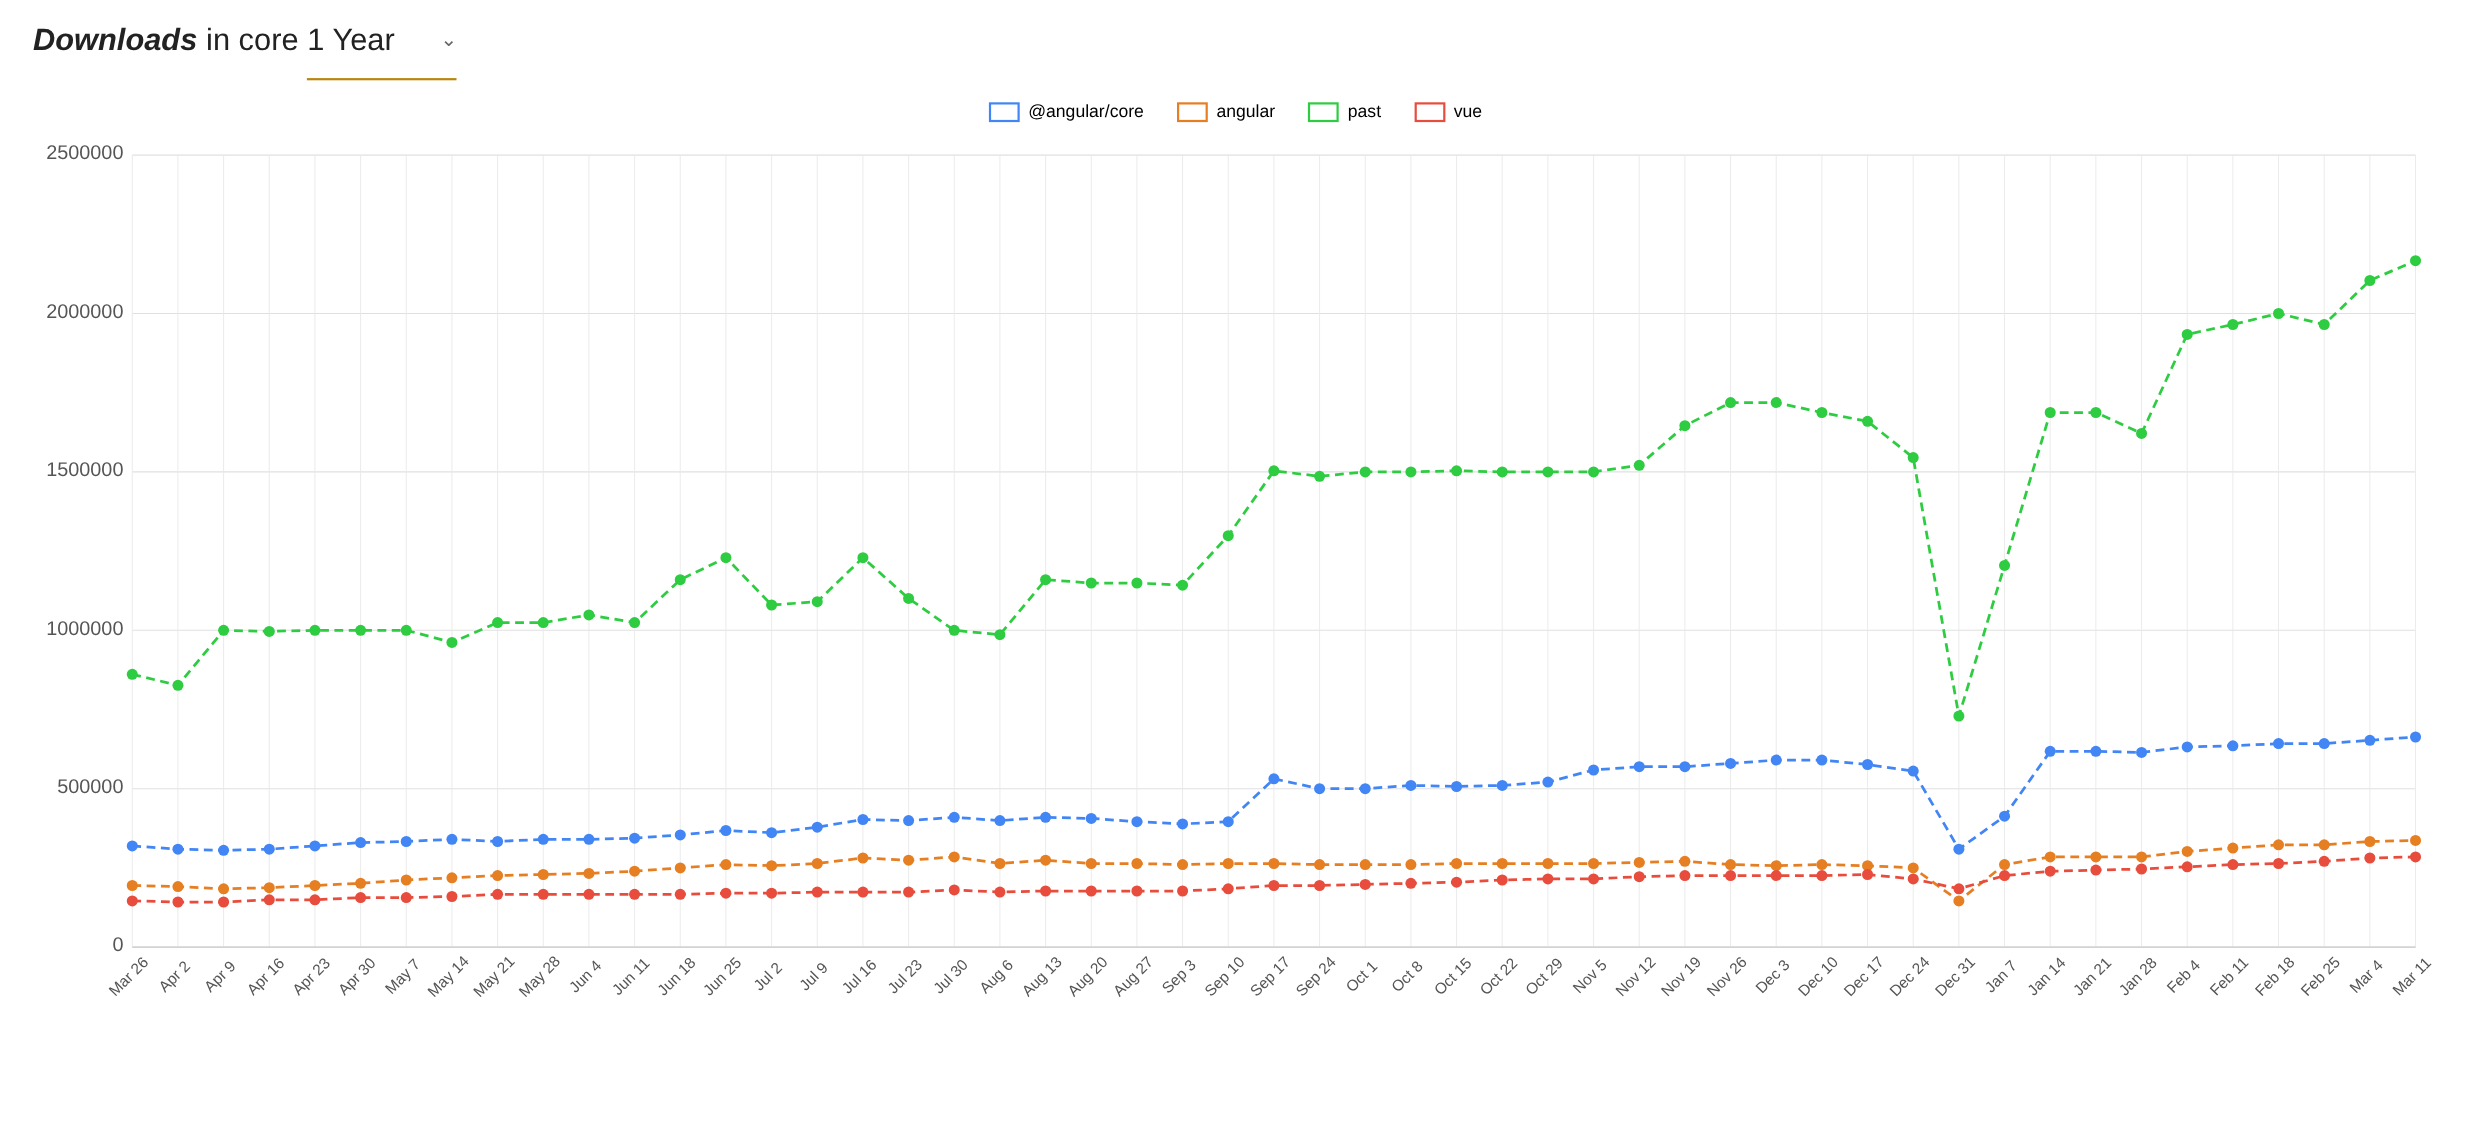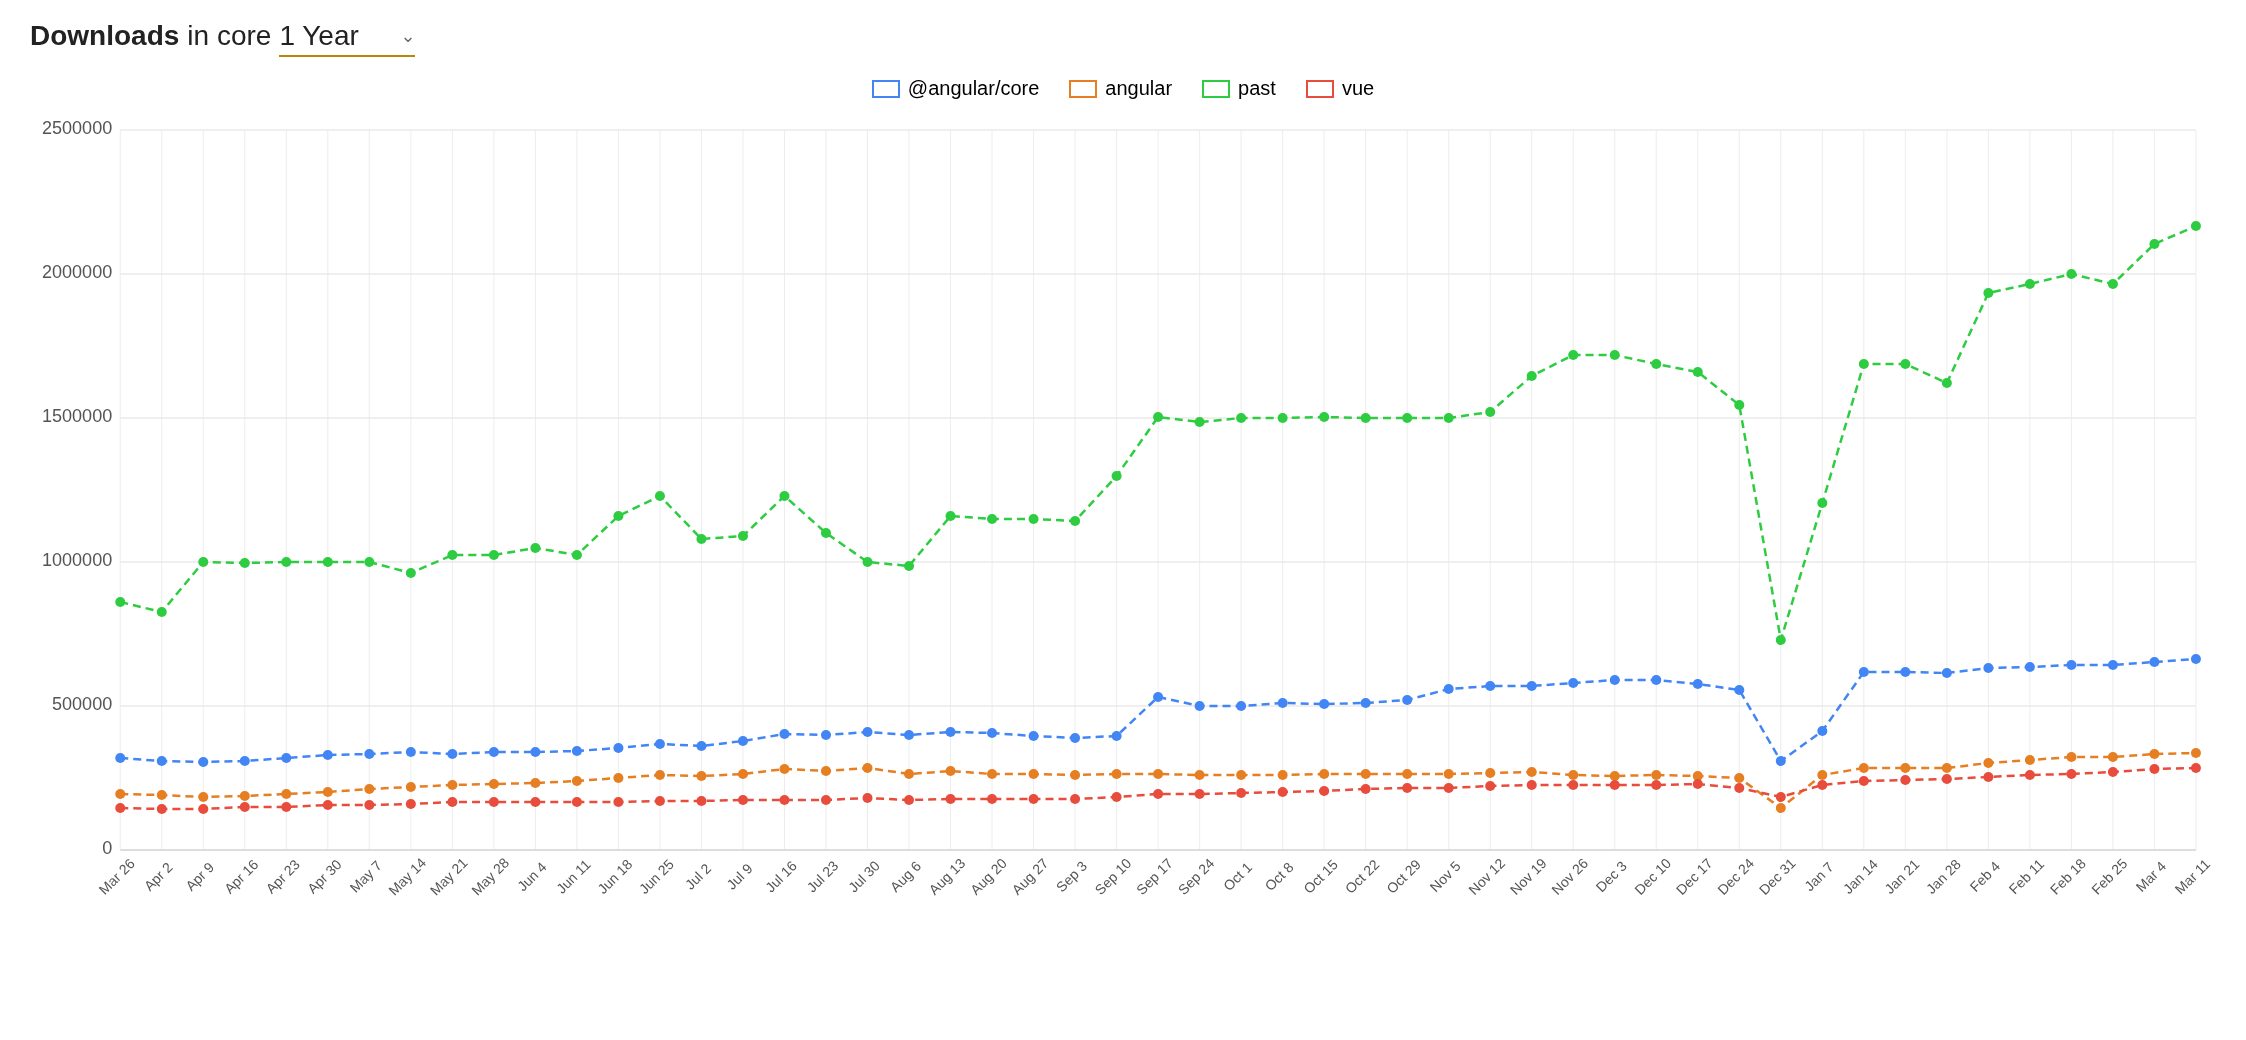--- a/index.html
+++ b/index.html
@@ -13,30 +13,31 @@
     .header {
       display: flex;
       align-items: baseline;
       gap: 8px;
       margin-bottom: 20px;
       font-size: 28px;
     }
     .header-downloads {
       font-weight: 700;
       color: #222;
+      font-style: italic;
     }
     .header-in-past {
       font-weight: 400;
       color: #222;
     }
     .header-select-wrapper {
       display: inline-flex;
       align-items: center;
       border-bottom: 2px solid #b8860b;
-      padding-bottom: 4px;
+      padding-bottom: 20px;
       cursor: pointer;
     }
     .header-select {
       font-size: 28px;
       font-weight: 400;
       color: #222;
       border: none;
       outline: none;
       background: transparent;
       cursor: pointer;
@@ -48,21 +49,21 @@
       font-size: 18px;
       color: #666;
       margin-left: -15px;
       pointer-events: none;
     }
     .legend {
       display: flex;
       justify-content: center;
       gap: 30px;
       margin-bottom: 10px;
-      font-size: 20px;
+      font-size: 16px;
     }
     .legend-item {
       display: flex;
       align-items: center;
       gap: 8px;
     }
     .legend-swatch {
       width: 28px;
       height: 18px;
       border: 2.5px solid;

